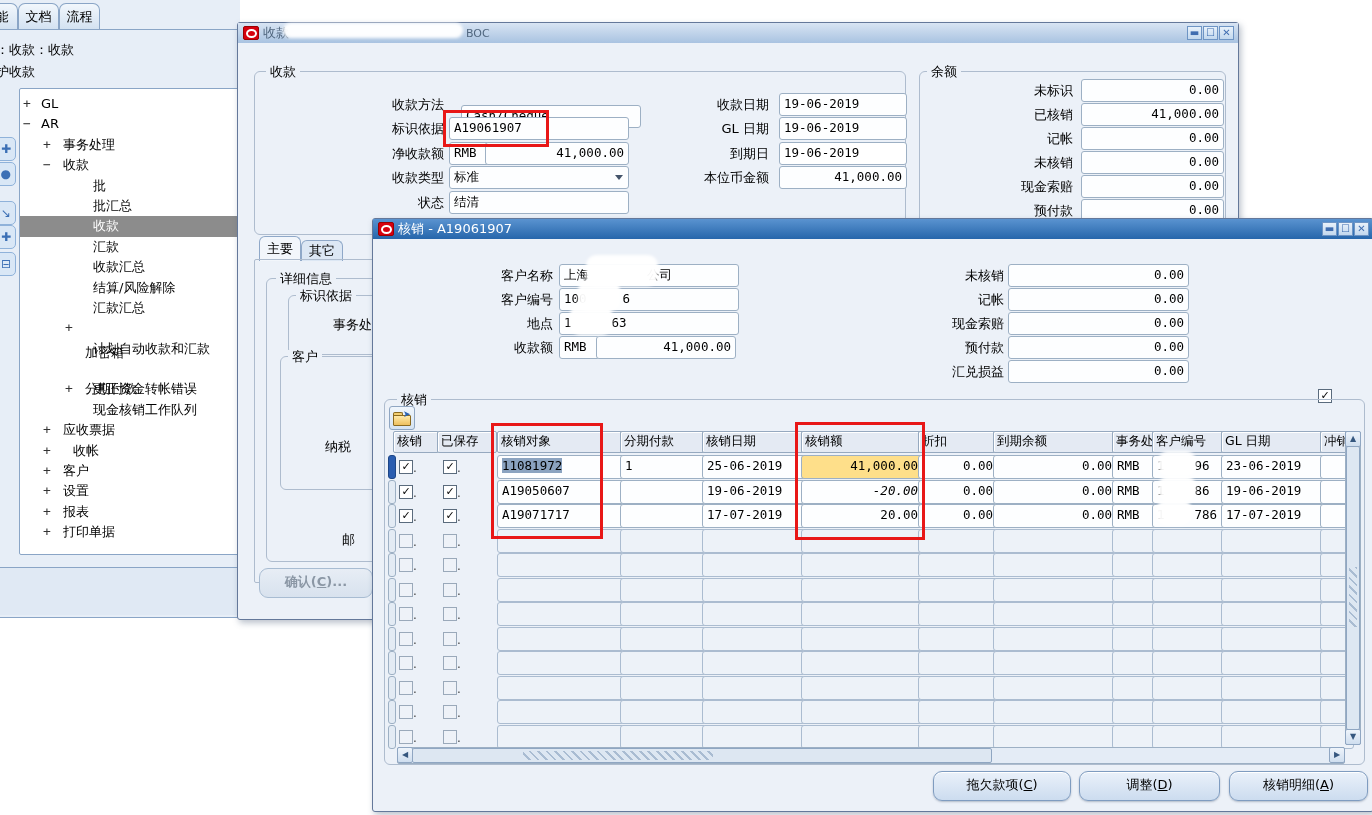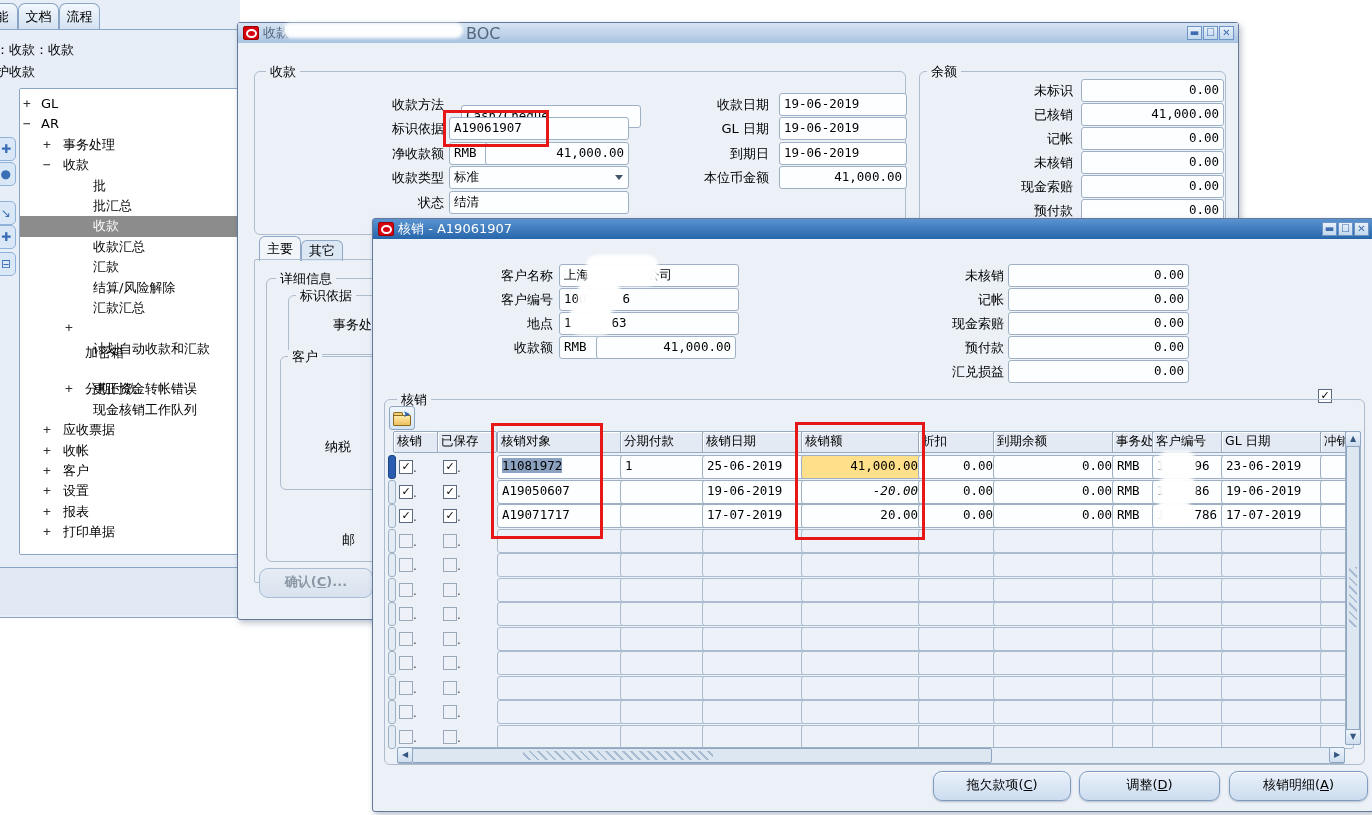--- a/index.html
+++ b/index.html
@@ -113,24 +113,24 @@
         <div class="titem">
           <div class="tl" style="left: 73px; position: absolute;">批</div>
         </div>
         <div class="titem">
           <div class="tl" style="left: 73px; position: absolute;">批汇总</div>
         </div>
         <div class="titem sel">
           <div class="tl" style="left: 73px; position: absolute;">收款</div>
         </div>
         <div class="titem">
+          <div class="tl" style="left: 73px; position: absolute;">汇款</div>
+        </div>
+        <div class="titem">
           <div class="tl" style="left: 73px; position: absolute;">收款汇总</div>
-        </div>
-        <div class="titem">
-          <div class="tl" style="left: 73px; position: absolute;">汇款</div>
         </div>
         <div class="titem">
           <div class="tl" style="left: 73px; position: absolute;">结算/风险解除</div>
         </div>
         <div class="titem">
           <div class="tl" style="left: 73px; position: absolute;">汇款汇总</div>
         </div>
         <div class="titem">
           <div class="exp" style="left: 45px; position: absolute;">+</div>
           <div class="tl" style="left: 65px; position: absolute; margin-top: 25px;">加密箱</div>
@@ -147,21 +147,21 @@
         </div>
         <div class="titem">
           <div class="tl" style="left: 73px; position: absolute;">现金核销工作队列</div>
         </div>
         <div class="titem">
           <div class="exp" style="left: 23px; position: absolute;">+</div>
           <div class="tl" style="left: 43px; position: absolute;">应收票据</div>
         </div>
         <div class="titem">
           <div class="exp" style="left: 23px; position: absolute;">+</div>
-          <div class="tl" style="left: 43px; position: absolute;">收帐</div>
+          <div class="tl" style="left: 53px; position: absolute;">收帐</div>
         </div>
         <div class="titem">
           <div class="exp" style="left: 23px; position: absolute;">+</div>
           <div class="tl" style="left: 43px; position: absolute;">客户</div>
         </div>
         <div class="titem">
           <div class="exp" style="left: 23px; position: absolute;">+</div>
           <div class="tl" style="left: 43px; position: absolute;">设置</div>
         </div>
         <div class="titem">
@@ -182,21 +182,21 @@
         <div class="sidebtn" style="top: 252px;"><div style="display: inline;">⊟</div></div>
       </div>
   </div>
 
   <div class="win" id="win1" style="left:237px;top:22px;width:1000px;height:596px;">
     <div class="tbar tbar1">
       <span class="oicon">
           <i></i>
         </span>
       <span class="wtitle">收款</span>
-      <span class="wtitle" style="position:absolute;left:228px;font-size:16px;">BOC</span>
+      <span class="wtitle" style="position:absolute;left:228px;font-size:11px;">BOC</span>
     </div>
     <div class="tbtns" style="right:4px;">
       <div class="tbtn">▬</div>
       <div class="tbtn">☐</div>
       <div class="tbtn">✕</div>
     </div>
 
     <div class="frame" style="left:16px;top:48px;width:650px;height:162px;"></div>
     <div class="flabel" style="left:28px;top:42px;">收款</div>
 

